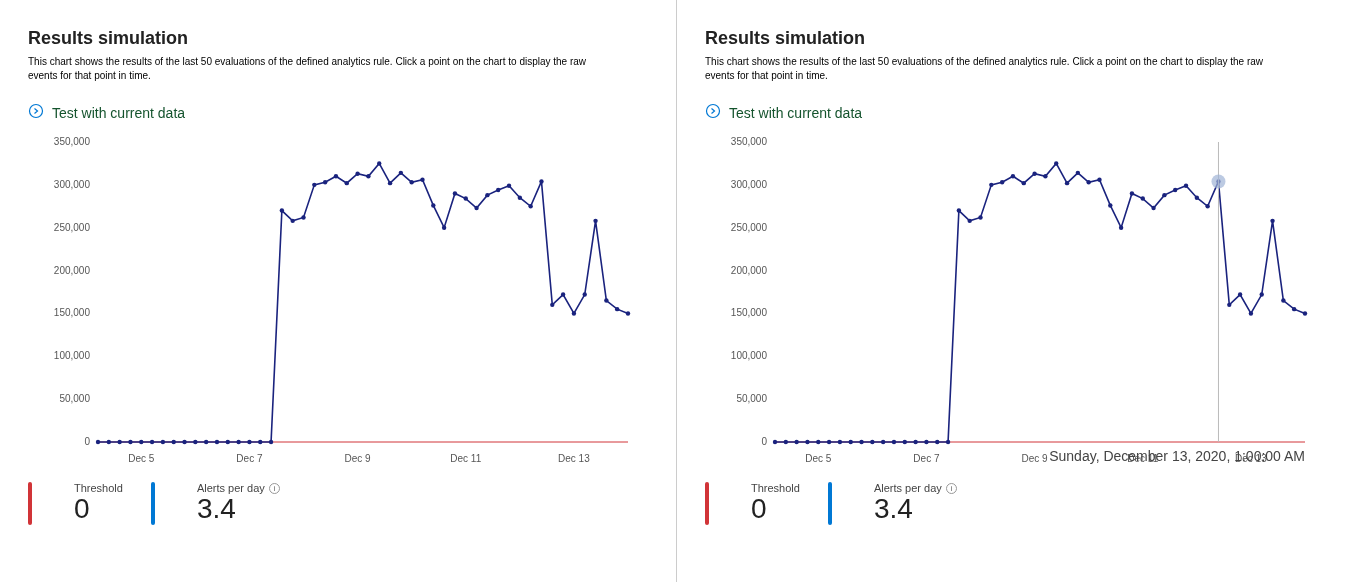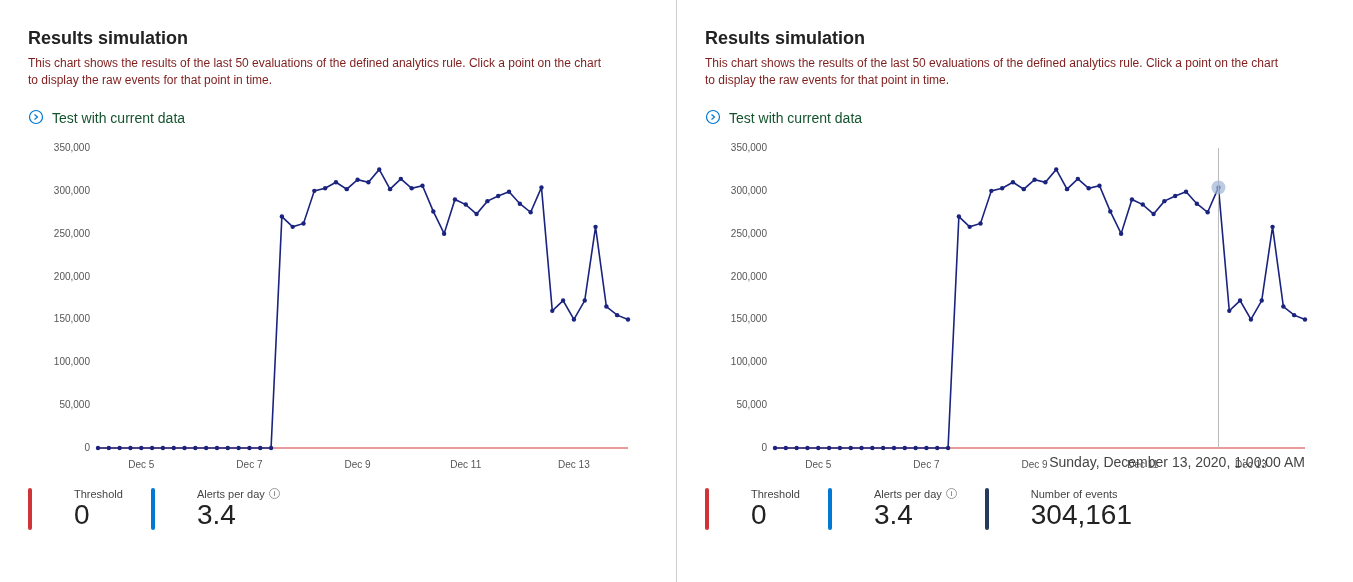--- a/index.html
+++ b/index.html
@@ -1,21 +1,21 @@
 <!DOCTYPE html>
 <html><head>
 <meta charset="utf-8">
 <style>
   * { box-sizing: border-box; }
   html, body { margin: 0; padding: 0; background: #fff; font-family: "Segoe UI", Arial, sans-serif; color: #333; }
   .root { display: flex; width: 1353px; height: 582px; }
   .panel { flex: 1; padding: 28px 28px 20px 28px; position: relative; }
   .divider { width: 1px; background: #ccc; height: 100%; }
   .title { font-size: 18px; font-weight: 600; color: #222; margin: 0 0 6px 0; }
-  .desc { font-size: 12px; color: #7f1d1d; line-height: 1.4; margin: 0 0 20px 0; max-width: 580px; }
+  .desc { font-size: 10px; color: #000000; line-height: 1.4; margin: 0 0 20px 0; max-width: 580px; }
   .test-link { display: inline-flex; align-items: center; gap: 8px; color: #14532d; font-size: 14px; cursor: pointer; margin-bottom: 10px; }
   .test-link svg { width: 16px; height: 16px; }
   .chart-box { background: #fff; border-radius: 2px; position: relative; width: 612px; height: 340px; }
   .chart-svg { position: absolute; inset: 0; }
   .stats { display: flex; gap: 28px; margin-top: 10px; }
   .stat { display: flex; align-items: stretch; gap: 8px; }
   .stat-bar { width: 4px; border-radius: 2px; }
   .stat-bar.red { background: #d13438; }
   .stat-bar.blue { background: #0078d4; }
   .stat-bar.navy { background: #243a5e; }
@@ -231,22 +231,15 @@
       <div class="stat">
         <div class="stat-bar blue"></div>
         <div class="stat-col">
           <div class="stat-label">
             <span>Alerts per day</span>
             <span class="info-ico">i</span>
           </div>
           <div class="stat-value">3.4</div>
         </div>
       </div>
-      <div class="stat">
-        <div class="stat-bar navy"></div>
-        <div class="stat-col">
-          <div class="stat-label">Number of events</div>
-          <div class="stat-value">304,161</div>
-        </div>
-      </div>
     </div>
   </div>
 </div>
 
 </body></html>

